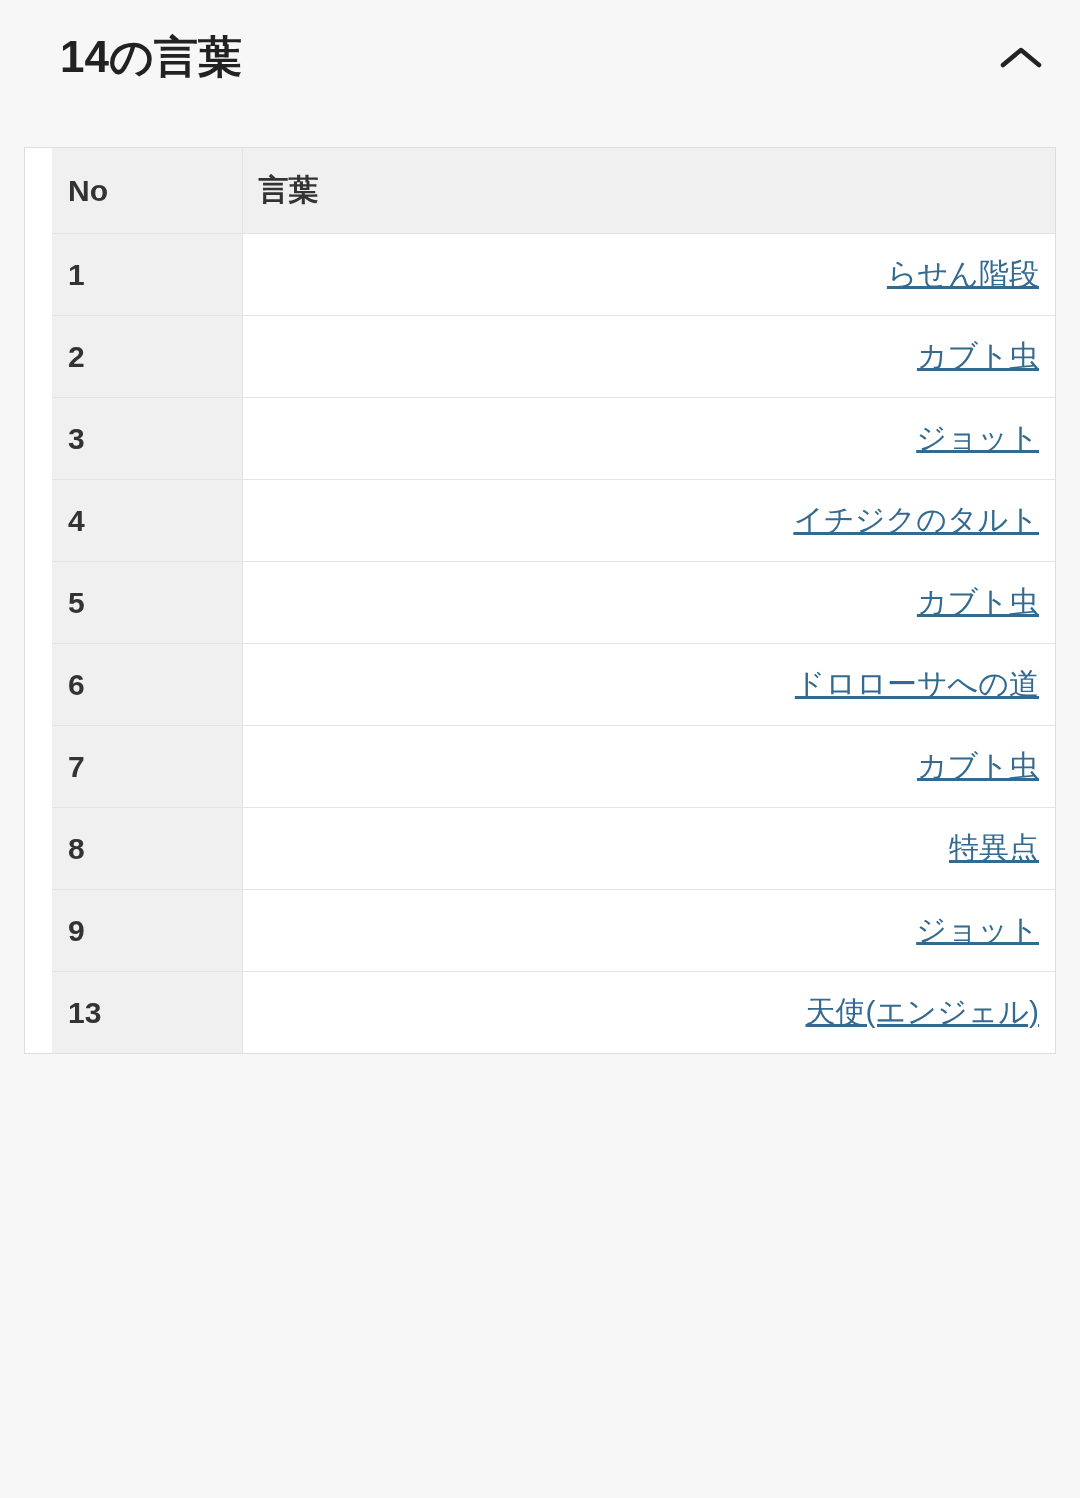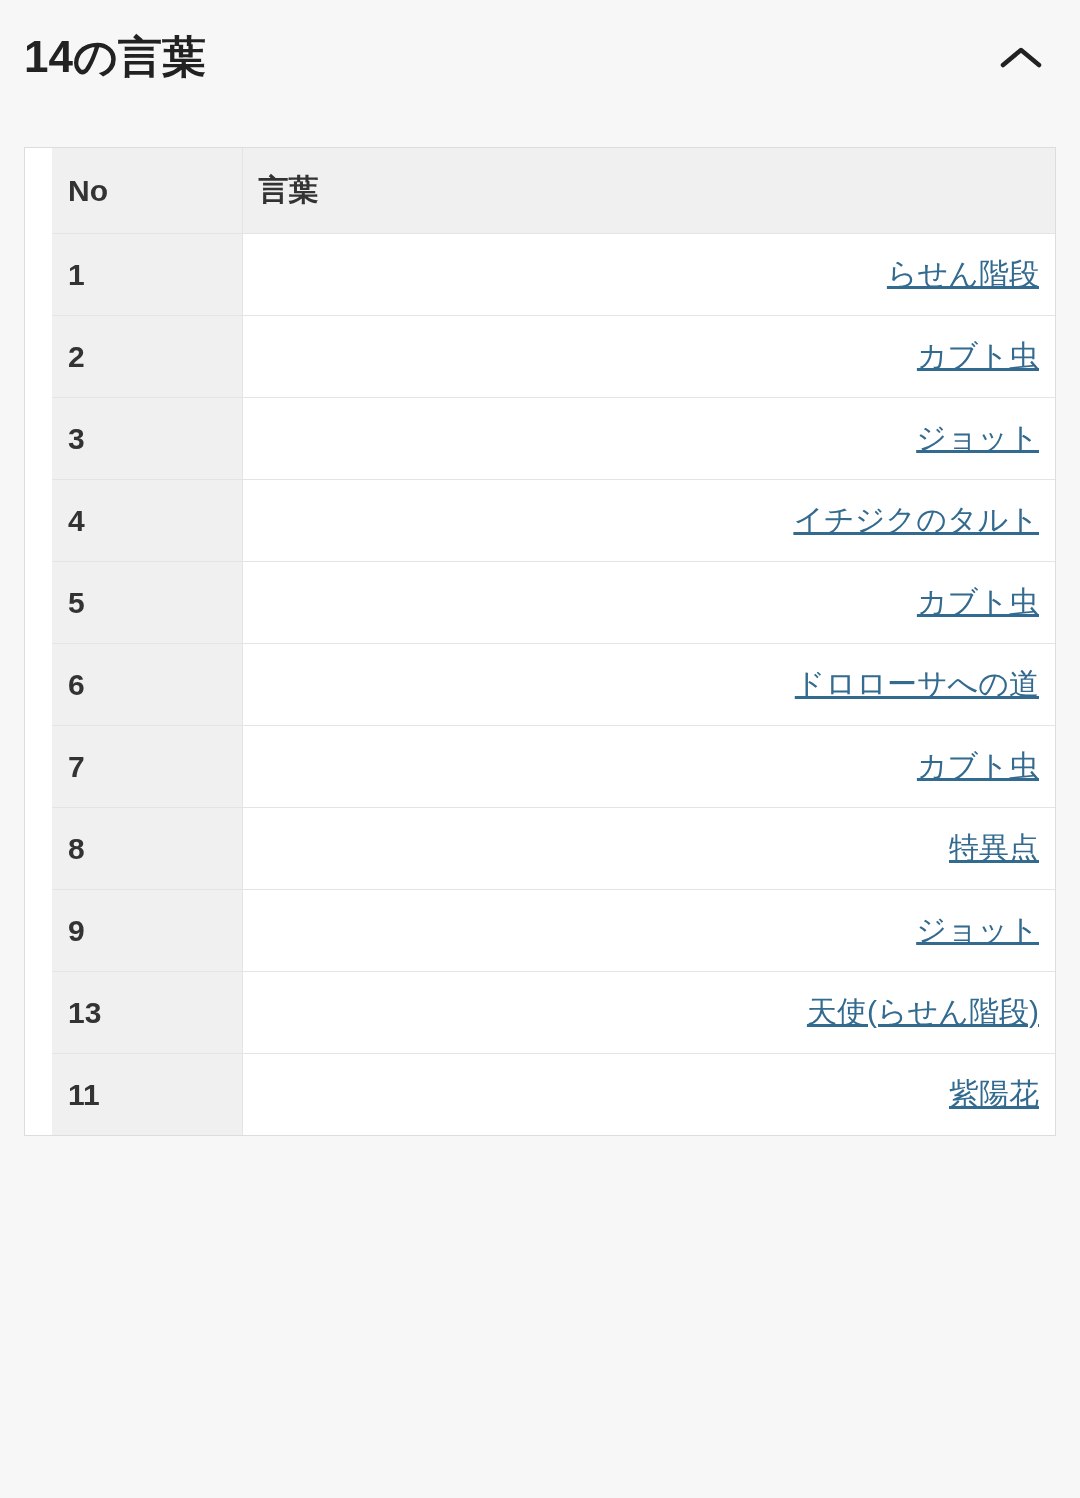--- a/index.html
+++ b/index.html
@@ -12,20 +12,21 @@
       background: #f7f7f7;
       width: 1080px;
       height: 1498px;
       padding: 28px 24px;
     }
     .header {
       display: flex;
       justify-content: space-between;
       align-items: center;
       margin-bottom: 60px;
+      margin-left: 36px;
     }
     .title {
       font-size: 44px;
       font-weight: 700;
       color: #222;
     }
     .chevron {
       width: 50px;
       height: 30px;
       cursor: pointer;
@@ -141,21 +142,17 @@
         <tr>
           <td class="col-no">8</td>
           <td class="col-word"><a class="word-link">特異点</a></td>
         </tr>
         <tr>
           <td class="col-no">9</td>
           <td class="col-word"><a class="word-link">ジョット</a></td>
         </tr>
         <tr>
           <td class="col-no">13</td>
-          <td class="col-word"><a class="word-link">天使(らせん階段)</a></td>
-        </tr>
-        <tr>
-          <td class="col-no">11</td>
-          <td class="col-word"><a class="word-link">紫陽花</a></td>
+          <td class="col-word"><a class="word-link">天使(エンジェル)</a></td>
         </tr>
       </tbody>
   </table>
 </div>
 
 </body></html>

